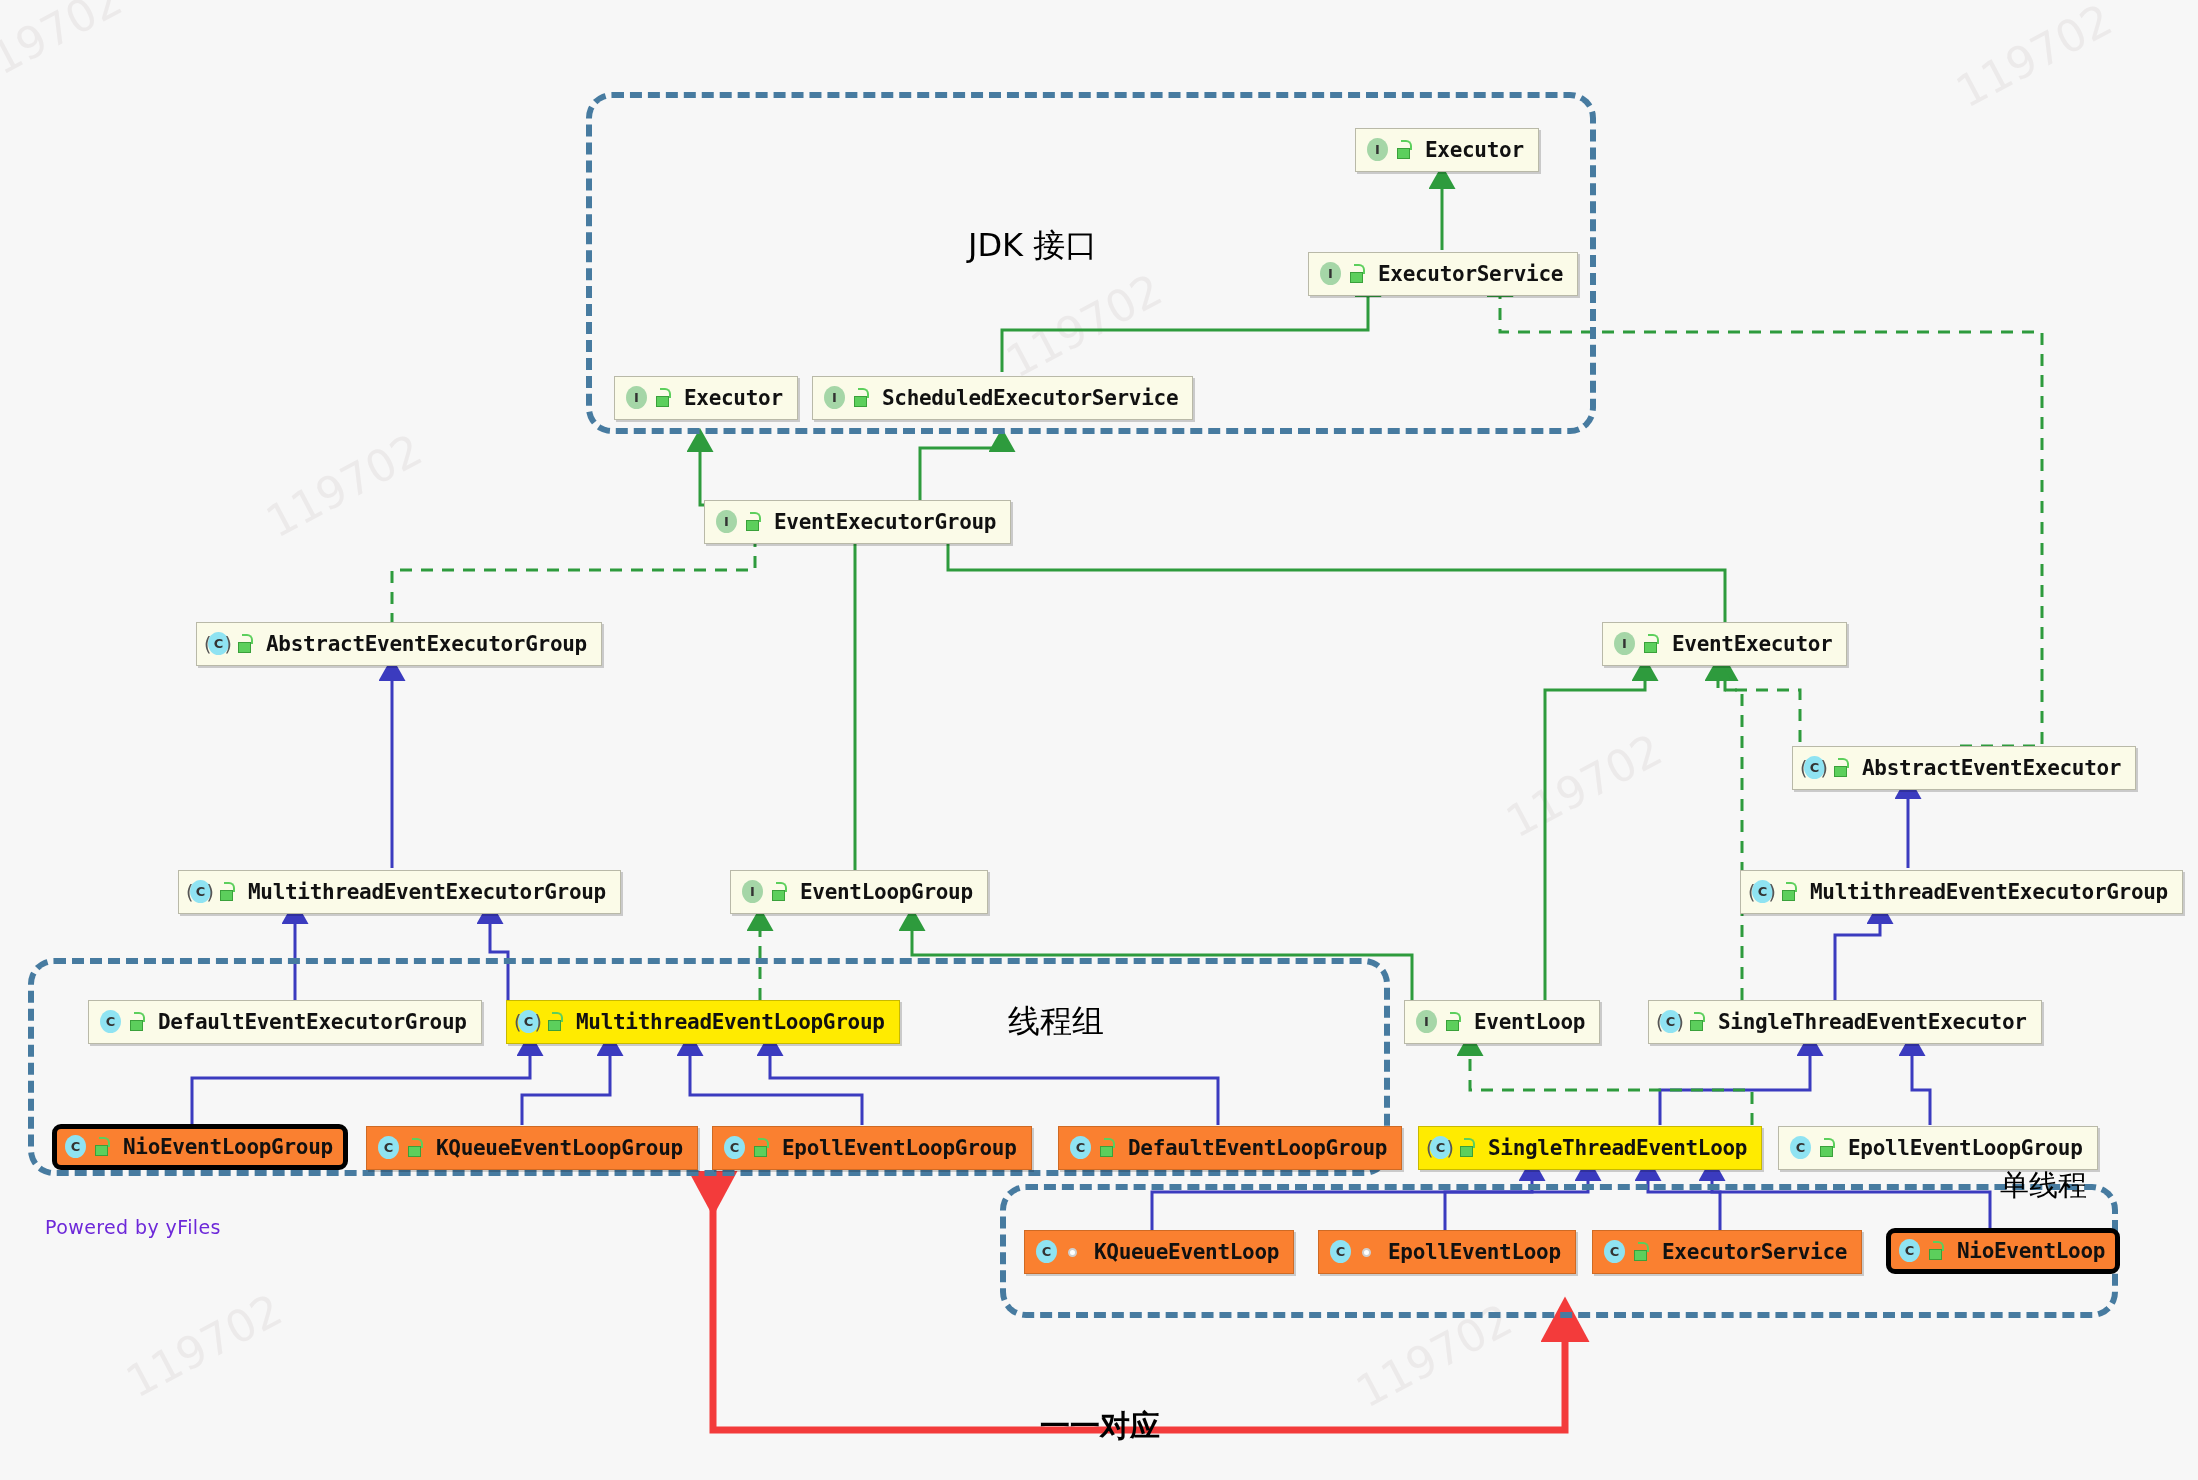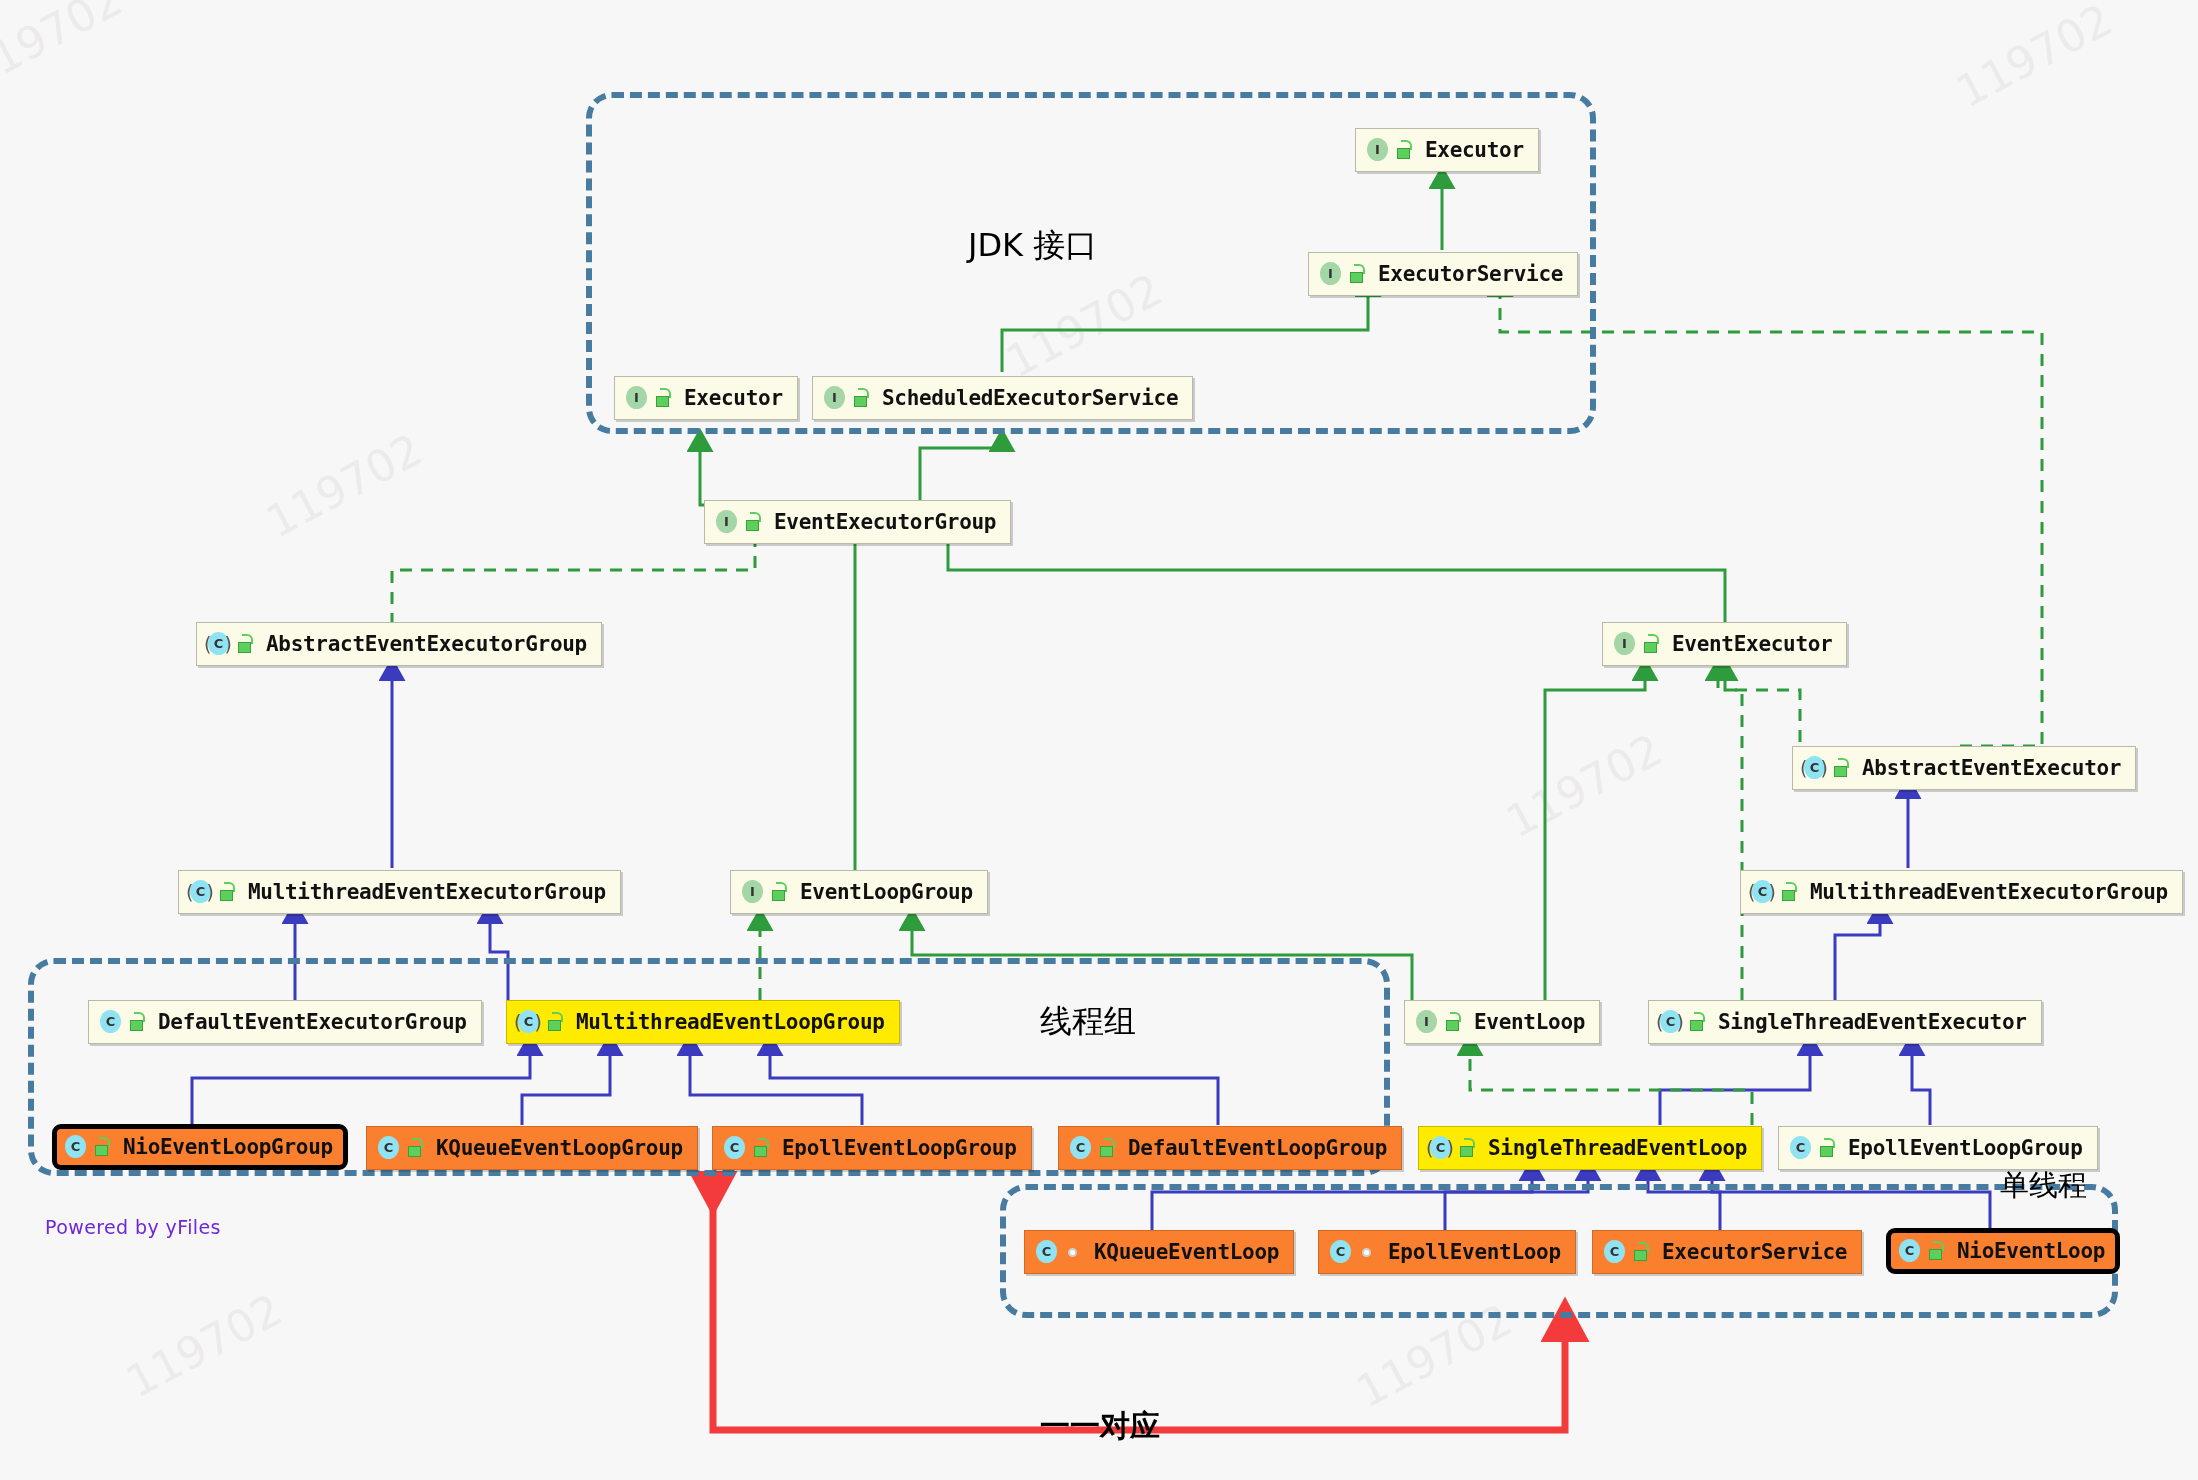--- a/index.html
+++ b/index.html
@@ -176,21 +176,21 @@
 
       <path d="M713,1185 L713,1430 L1565,1430 L1565,1328" stroke="#f33b3b" stroke-width="7" marker-end="url(#ahR)" marker-start="url(#ahR)"></path>
     </g>
   </svg>
 
   <div class="group" style="left:586px;top:92px;width:1010px;height:342px;"></div>
   <div class="group" style="left:28px;top:958px;width:1362px;height:218px;"></div>
   <div class="group" style="left:1000px;top:1184px;width:1118px;height:134px;"></div>
 
   <div class="glabel" style="left:968px;top:224px;font-size:32px;">JDK 接口</div>
-  <div class="glabel" style="left:1008px;top:1000px;font-size:32px;margin-left:32px;">线程组</div>
+  <div class="glabel" style="left:1008px;top:1000px;font-size:32px;">线程组</div>
   <div class="glabel" style="left:2000px;top:1166px;font-size:29px;">单线程</div>
 
   <div class="node" style="left:1355px;top:128px;">
     <span class="ico ico-type iface">
         <span class="circ">I</span>
       </span>
     <span class="ico ico-vis">
         <span class="lock-sh"></span>
         <span class="lock-body"></span>
       </span>

